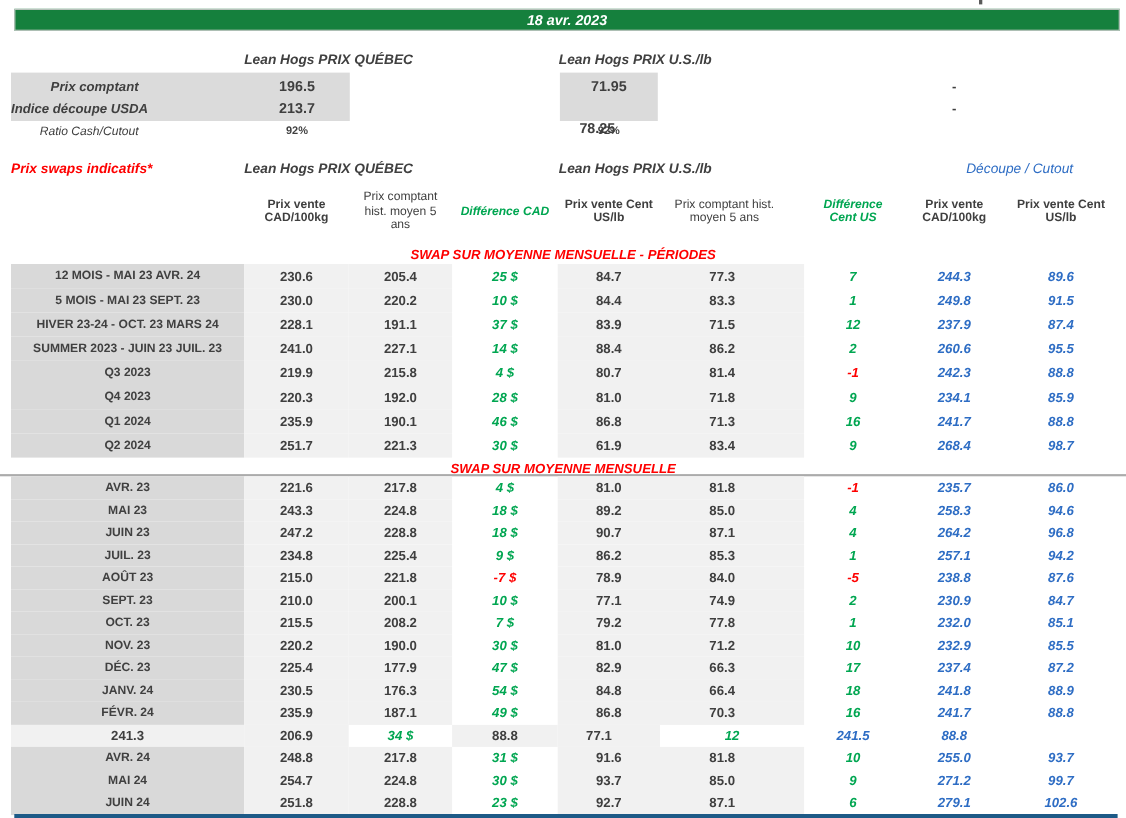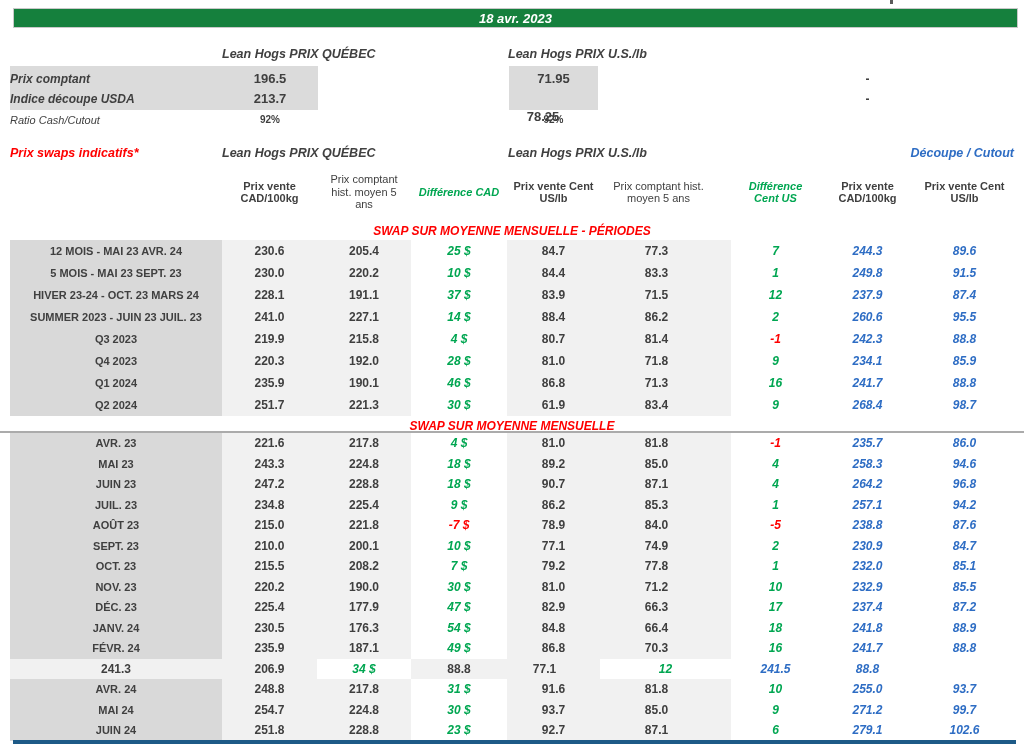--- a/index.html
+++ b/index.html
@@ -10,30 +10,30 @@
   .top-bar{position:absolute;left:13px;top:8px;width:1003px;height:18px;background:#15803d;
            border:1px solid #c9c9c9;display:flex;align-items:center;justify-content:center;}
   .top-bar span{color:#fff;font-size:13px;font-weight:bold;font-style:italic;}
   .clip-mark{position:absolute;left:890px;top:0;width:3px;height:4px;background:#5a5a5a;}
   .bottom-bar{position:absolute;left:13px;top:740px;width:1003px;height:4px;background:#1d5a87;}
 
   
   .abs{position:absolute;}
   .sec-hdr{font-size:12.5px;font-weight:bold;font-style:italic;color:#404040;white-space:nowrap;}
   .spot-box{position:absolute;background:#dbdbdb;}
-  .spot-label{position:absolute;left:10px;width:116px;text-align:left;font-size:12px;
+  .spot-label{position:absolute;left:10px;width:116px;text-align:right;font-size:12px;
               font-weight:bold;font-style:italic;line-height:22px;white-space:nowrap;}
   .spot-label.ratio{font-weight:normal;font-size:11px;line-height:20px;}
   .spot-val{position:absolute;text-align:center;font-size:13px;font-weight:bold;line-height:22px;}
   .spot-val.small{font-size:10px;font-weight:bold;line-height:20px;}
   .spot-dash{position:absolute;left:820px;width:95px;text-align:center;font-size:12px;
              font-weight:bold;line-height:22px;}
 
   .red-label{color:#fe0000;font-size:12.5px;font-weight:bold;font-style:italic;white-space:nowrap;}
-  .blue-label{color:#2e6dc4;font-size:12.5px;font-weight:bold;font-style:italic;text-align:right;}
+  .blue-label{color:#2e6dc4;font-size:12.5px;font-weight:normal;font-style:italic;text-align:center;}
 
   
   .grid-row{display:grid;grid-template-columns:212px 95px 94px 96px 93px 131px 89px 95px 99px;}
 
   
   .hdr-row{position:absolute;left:10px;top:168px;width:1004px;height:48px;}
   .hdr-cell{display:flex;align-items:center;justify-content:center;text-align:center;
             font-size:11px;line-height:12.5px;padding:0 6px;box-sizing:border-box;}
   .hdr-cell.bold{font-weight:bold;}
   .hdr-cell.green{color:#00a651;font-weight:bold;font-style:italic;}

